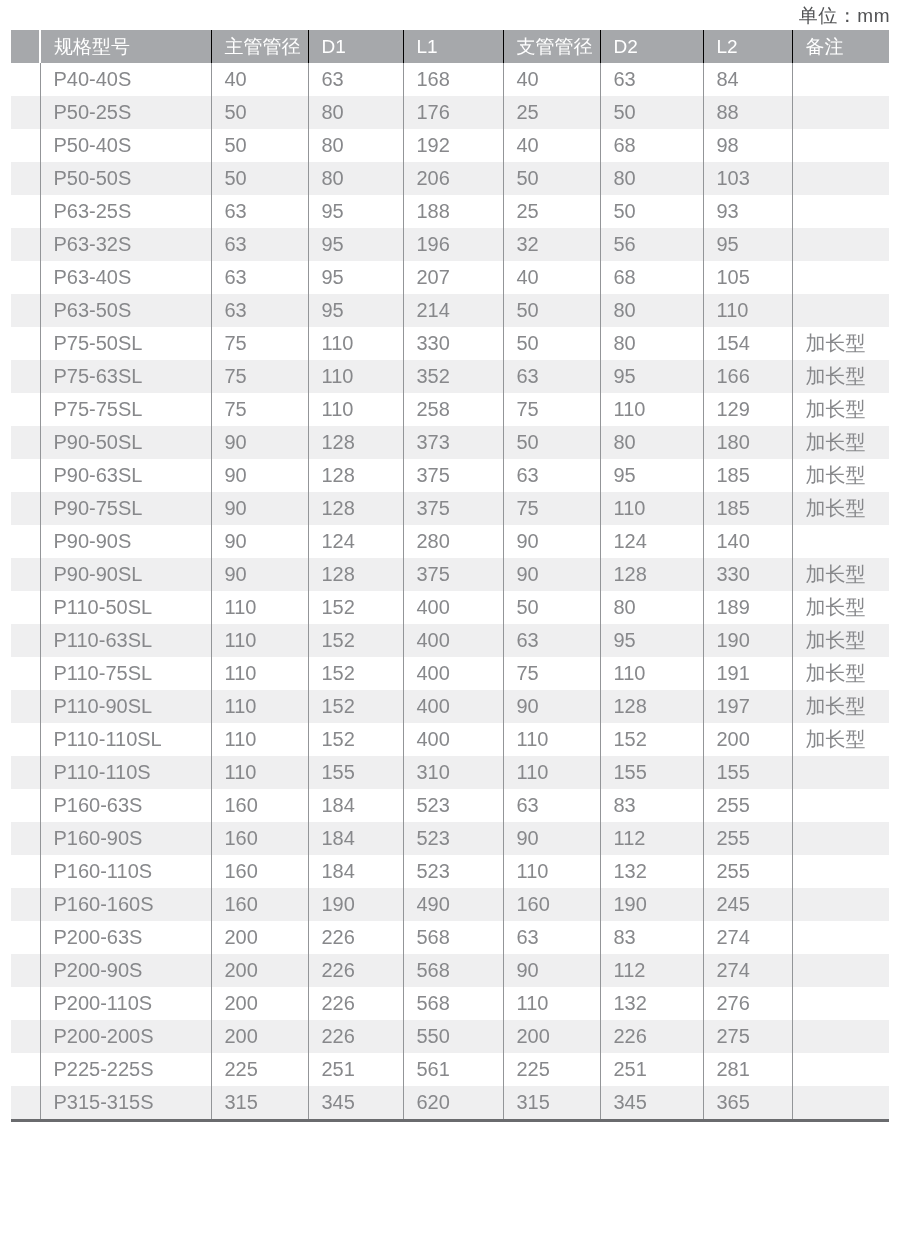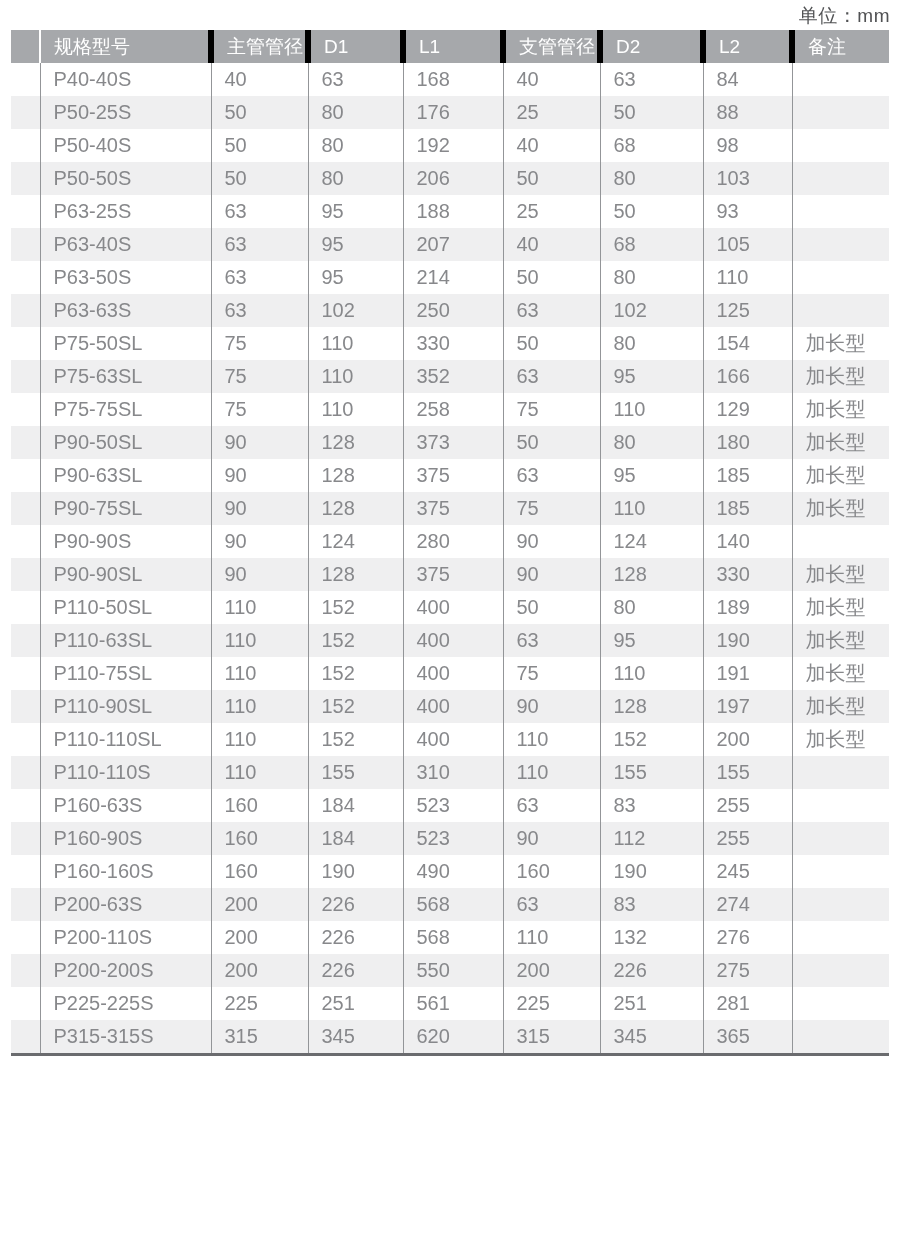--- a/index.html
+++ b/index.html
@@ -34,21 +34,21 @@
     font-weight: normal;
     text-align: left;
     font-size: 19px;
     height: 33px;
     line-height: 33px;
     padding: 0 0 0 13px;
     white-space: nowrap;
     overflow: hidden;
   }
   thead th:first-child { padding: 0; }
-  thead th + th { border-left: 6px solid #000000; }
+  thead th + th { border-left: 1px solid #000000; }
   thead th:nth-child(2) { border-left: 2px solid #ffffff; margin-top: 24px; }
   tbody td {
     font-size: 20px;
     color: #87888b;
     height: 33px;
     line-height: 33px;
     padding: 0 0 0 13px;
     white-space: nowrap;
     overflow: hidden;
     background: #ffffff;
@@ -140,20 +140,31 @@
           <td>63</td>
           <td>95</td>
           <td>188</td>
           <td>25</td>
           <td>50</td>
           <td>93</td>
           <td></td>
         </tr>
         <tr>
           <td></td>
+          <td>P63-32S</td>
+          <td>63</td>
+          <td>95</td>
+          <td>196</td>
+          <td>32</td>
+          <td>56</td>
+          <td>95</td>
+          <td></td>
+        </tr>
+        <tr>
+          <td></td>
           <td>P63-40S</td>
           <td>63</td>
           <td>95</td>
           <td>207</td>
           <td>40</td>
           <td>68</td>
           <td>105</td>
           <td></td>
         </tr>
         <tr>
@@ -162,31 +173,20 @@
           <td>63</td>
           <td>95</td>
           <td>214</td>
           <td>50</td>
           <td>80</td>
           <td>110</td>
           <td></td>
         </tr>
         <tr>
           <td></td>
-          <td>P63-63S</td>
-          <td>63</td>
-          <td>102</td>
-          <td>250</td>
-          <td>63</td>
-          <td>102</td>
-          <td>125</td>
-          <td></td>
-        </tr>
-        <tr>
-          <td></td>
           <td>P75-50SL</td>
           <td>75</td>
           <td>110</td>
           <td>330</td>
           <td>50</td>
           <td>80</td>
           <td>154</td>
           <td>加长型</td>
         </tr>
         <tr>
@@ -344,20 +344,31 @@
           <td></td>
         </tr>
         <tr>
           <td></td>
           <td>P160-90S</td>
           <td>160</td>
           <td>184</td>
           <td>523</td>
           <td>90</td>
           <td>112</td>
+          <td>255</td>
+          <td></td>
+        </tr>
+        <tr>
+          <td></td>
+          <td>P160-110S</td>
+          <td>160</td>
+          <td>184</td>
+          <td>523</td>
+          <td>110</td>
+          <td>132</td>
           <td>255</td>
           <td></td>
         </tr>
         <tr>
           <td></td>
           <td>P160-160S</td>
           <td>160</td>
           <td>190</td>
           <td>490</td>
           <td>160</td>
@@ -371,20 +382,31 @@
           <td>200</td>
           <td>226</td>
           <td>568</td>
           <td>63</td>
           <td>83</td>
           <td>274</td>
           <td></td>
         </tr>
         <tr>
           <td></td>
+          <td>P200-90S</td>
+          <td>200</td>
+          <td>226</td>
+          <td>568</td>
+          <td>90</td>
+          <td>112</td>
+          <td>274</td>
+          <td></td>
+        </tr>
+        <tr>
+          <td></td>
           <td>P200-110S</td>
           <td>200</td>
           <td>226</td>
           <td>568</td>
           <td>110</td>
           <td>132</td>
           <td>276</td>
           <td></td>
         </tr>
         <tr>

